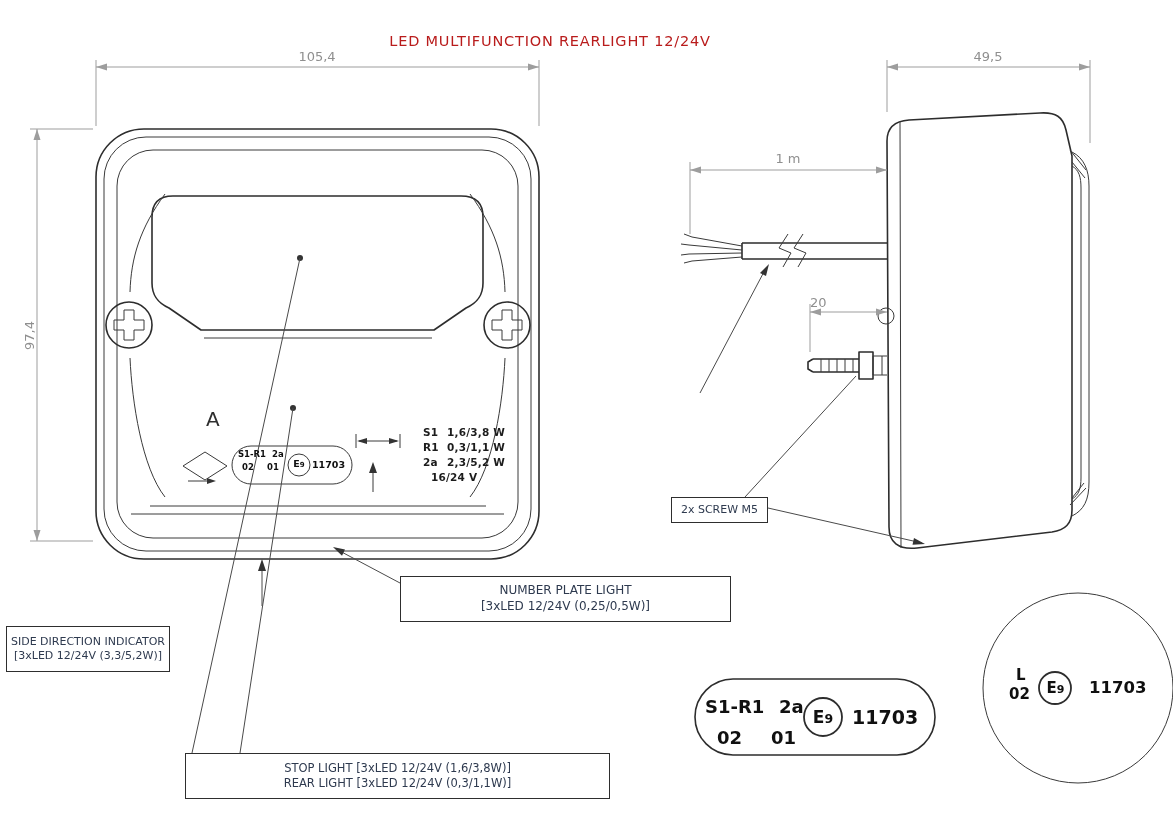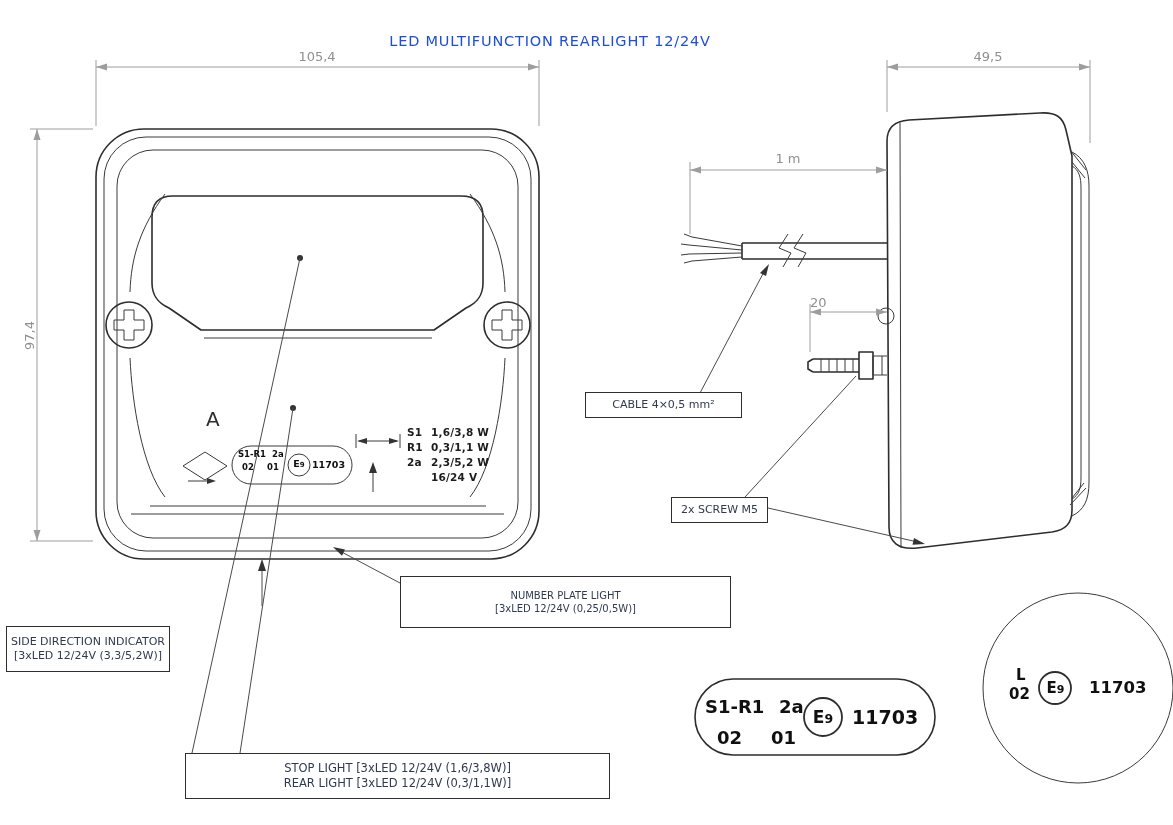--- a/index.html
+++ b/index.html
@@ -16,25 +16,25 @@
   .o2  { fill:none; stroke:#2d2d2d; stroke-width:1.8; }
   .t   { fill:none; stroke:#3a3a3a; stroke-width:1; stroke-linejoin:round; }
   .dim { fill:none; stroke:#9d9d9d; stroke-width:1; }
   .dimarr { fill:#9d9d9d; stroke:none; }
   .ldr { fill:none; stroke:#4a4a4a; stroke-width:1; }
   .arr { fill:#333333; stroke:none; }
   .dot { fill:#333333; stroke:none; }
 
   
   .abs { position:absolute; white-space:nowrap; }
-  .title { color:#1d4ed8; font-size:14.5px; letter-spacing:0.8px; }
+  .title { color:#b91c1c; font-size:14.5px; letter-spacing:0.8px; }
   .dimtxt { color:#8f8f8f; font-size:13px; }
   .letterA { color:#2e2e2e; font-size:20px; }
   .rat { font-size:10.5px; font-weight:700; color:#1c1c1c; letter-spacing:0.2px; }
-  .rat .code { display:inline-block; width:24px; }
+  .rat .code { display:inline-block; width:24px;margin-left:16px; }
   .mk { color:#101010; font-weight:600; }
   .box {
     position:absolute; border:1px solid #2e2e2e; background:#ffffff;
     display:flex; flex-direction:column; align-items:center; justify-content:center;
     color:#2e3a4f; text-align:center; line-height:1.3;
   }
   .emark { display:flex; align-items:baseline; justify-content:center; color:#101010; font-weight:700; }
 </style>
 </head>
 <body>
@@ -173,27 +173,24 @@
   <div class="abs mk" style="left:238px;top:449px;font-size:8.5px;">S1-R1</div>
   <div class="abs mk" style="left:272px;top:449px;font-size:8.5px;">2a</div>
   <div class="abs mk" style="left:242px;top:462px;font-size:8.5px;">02</div>
   <div class="abs mk" style="left:267px;top:462px;font-size:8.5px;">01</div>
   <div class="abs emark" style="left:289px;top:458px;width:20px;">
     <span style="font-size:9.5px;">E</span>
       <span style="font-size:7px;">9</span>
   </div>
   <div class="abs mk" style="left:312px;top:459px;font-size:9.5px;">11703</div>
 
-  <div class="box" style="left:585px;top:392px;width:157px;height:26px;font-size:11px;">
-    <span>CABLE 4×0,5 mm²</span>
-  </div>
   <div class="box" style="left:671px;top:497px;width:97px;height:26px;font-size:11px;">
     <span>2x SCREW M5</span>
   </div>
-  <div class="box" style="left:400px;top:576px;width:331px;height:52px;font-size:10px;">
+  <div class="box" style="left:400px;top:576px;width:331px;height:46px;font-size:12px;">
     <span>NUMBER PLATE LIGHT</span>
     <span>[3xLED 12/24V (0,25/0,5W)]</span>
   </div>
   <div class="box" style="left:6px;top:626px;width:164px;height:46px;font-size:11px;">
     <span>SIDE DIRECTION INDICATOR</span>
     <span>[3xLED 12/24V (3,3/5,2W)]</span>
   </div>
   <div class="box" style="left:185px;top:753px;width:425px;height:46px;font-size:11.5px;">
     <span>STOP LIGHT [3xLED 12/24V (1,6/3,8W)]</span>
     <span>REAR LIGHT [3xLED 12/24V (0,3/1,1W)]</span>

